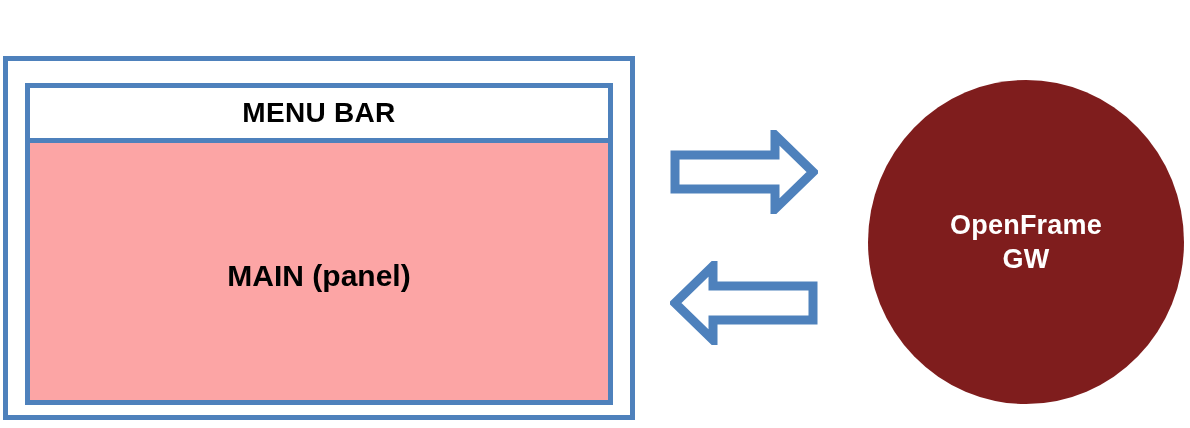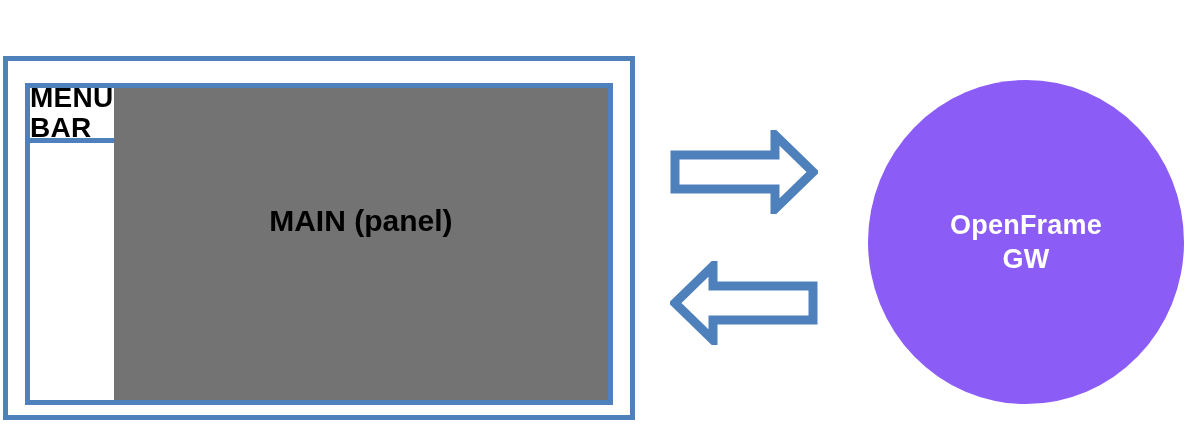--- a/index.html
+++ b/index.html
@@ -53,21 +53,21 @@
   .page-box {
     position: absolute;
     left: 25px;
     top: 83px;
     width: 588px;
     height: 322px;
     box-sizing: border-box;
     border: 5px solid #4E81BC;
     background: #ffffff;
     display: flex;
-    flex-direction: row;
+    flex-direction: column;
   }
 
   .menu-bar {
     position: relative;
     height: 55px;
     flex: 0 0 55px;
     box-sizing: border-box;
     border-bottom: 5px solid #4E81BC;
     display: flex;
     align-items: center;
@@ -79,21 +79,21 @@
     font-weight: bold;
     color: #000000;
     letter-spacing: 0.3px;
     line-height: 30px;
   }
 
   .main-panel {
     position: relative;
     flex: 1 1 auto;
     box-sizing: border-box;
-    background: #737373;
+    background: #fca5a5;
     padding-left: 6px;
   }
   .main-panel-label {
     position: absolute;
     left: 0;
     right: 0;
     top: 116px;
     text-align: center;
     font-size: 30px;
     font-weight: bold;
@@ -119,21 +119,21 @@
   }
 
   
   .gateway-circle {
     position: absolute;
     left: 868px;
     top: 80px;
     width: 316px;
     height: 324px;
     border-radius: 50%;
-    background: #8b5cf6;
+    background: #7f1d1d;
     display: flex;
     align-items: center;
     justify-content: center;
   }
   .gateway-label {
     text-align: center;
     color: #ffffff;
     font-size: 27px;
     font-weight: bold;
     line-height: 34px;

